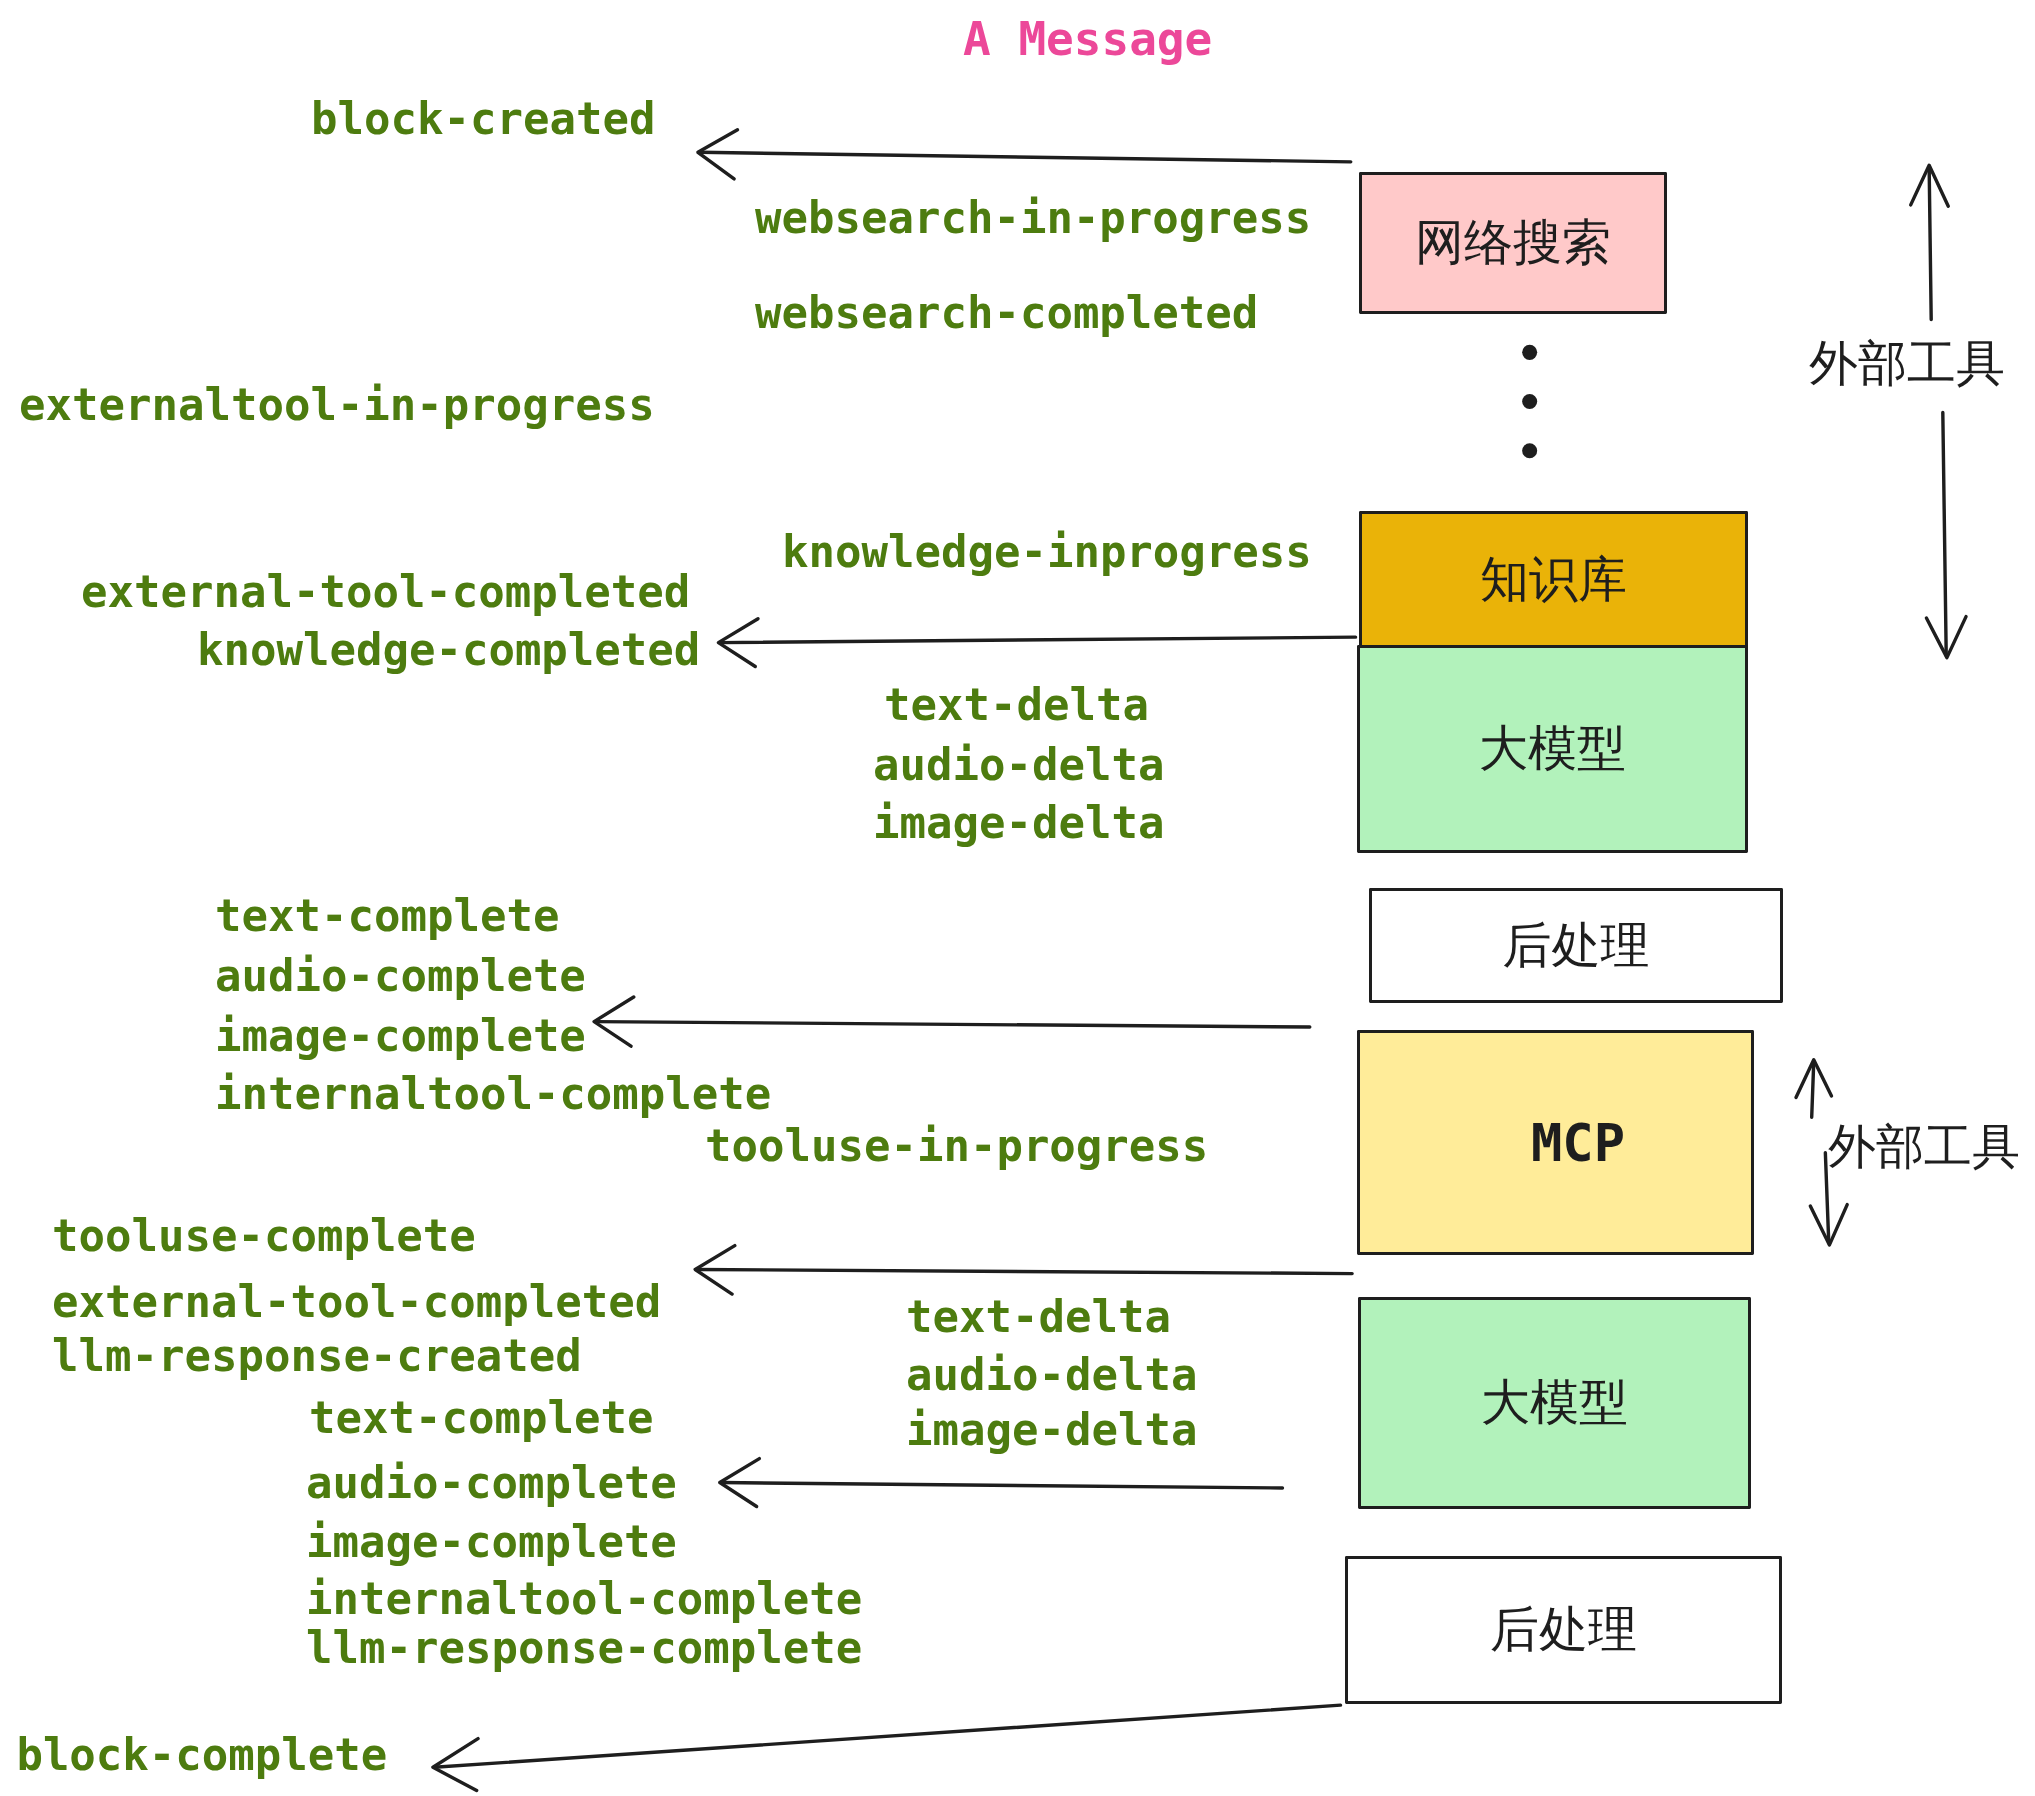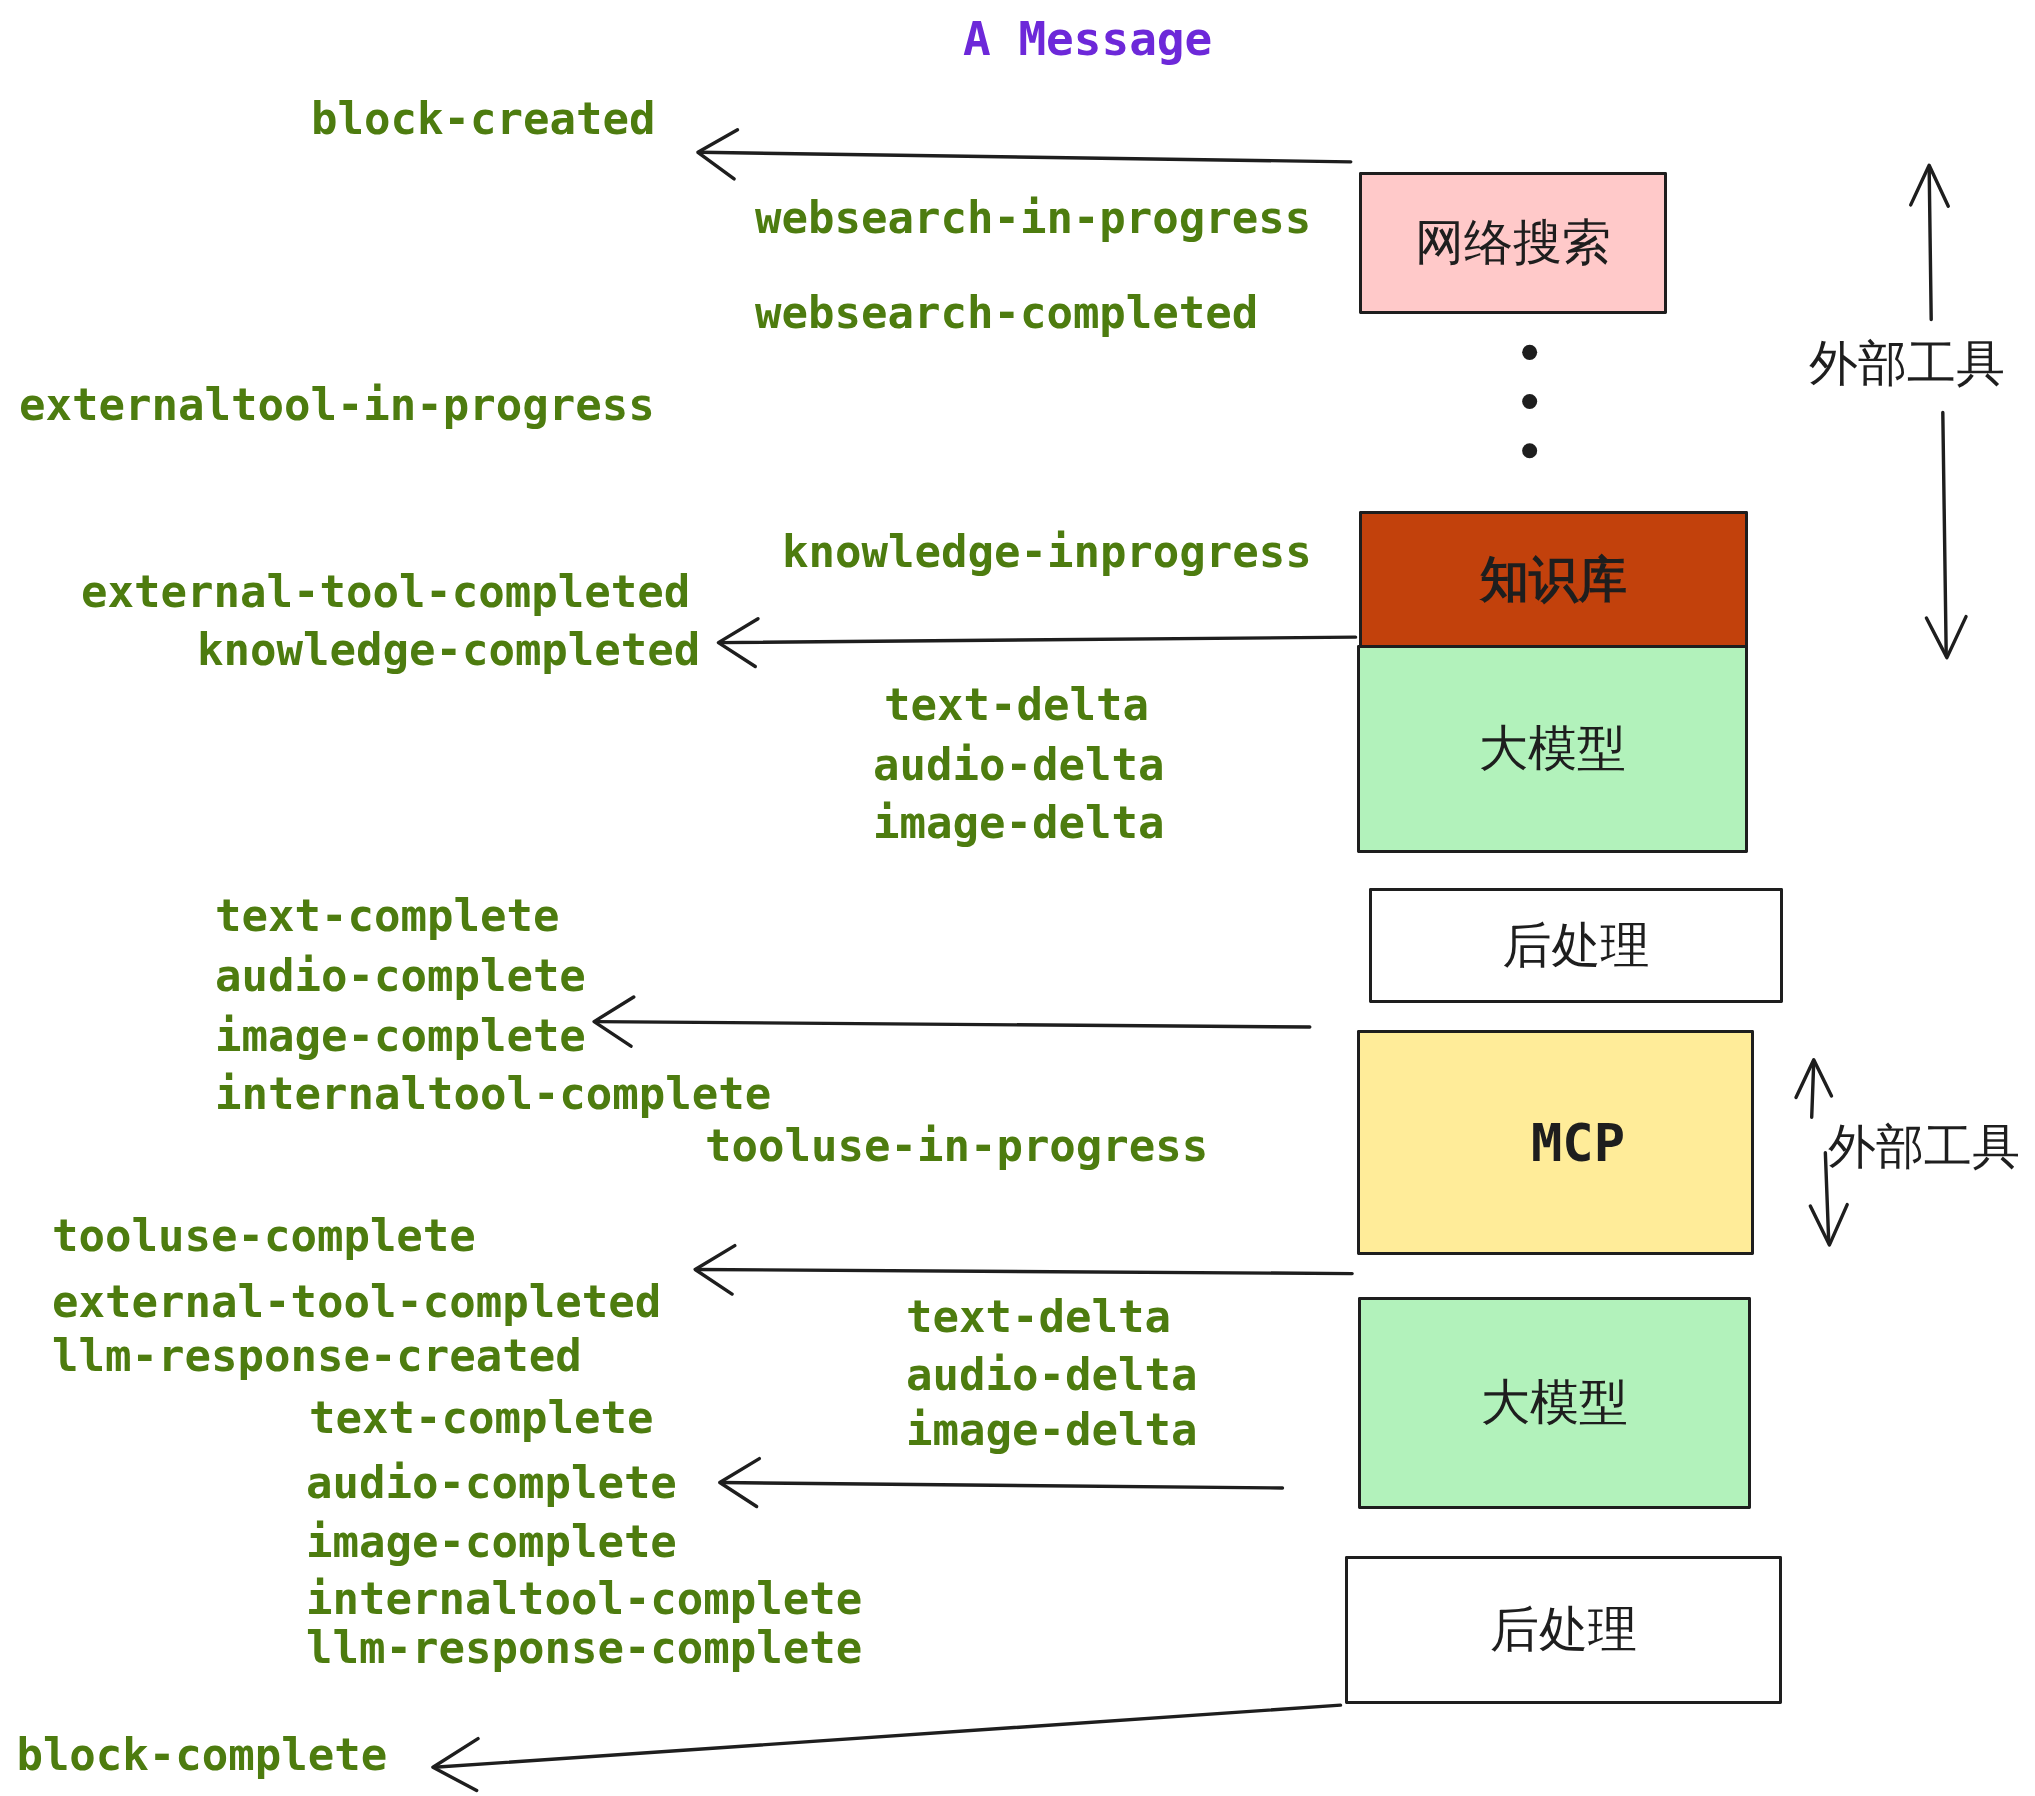--- a/index.html
+++ b/index.html
@@ -19,21 +19,21 @@
     line-height: 1.05;
     color: #4d7c0f;
     white-space: nowrap;
   }
   .title {
     position: absolute;
     left: 963px; top: 12.3px;
     font-family: "DejaVu Sans Mono", "Liberation Mono", monospace;
     font-weight: bold;
     font-size: 46px;
-    color: #6d28d9;
+    color: #ec4899;
     white-space: nowrap;
   }
   .box {
     position: absolute;
     box-sizing: border-box;
     border: 3.4px solid #1e1e1e;
     border-radius: 1.4px;
     display: flex;
     align-items: center;
     justify-content: center;
@@ -101,21 +101,21 @@
   <div class="evt" style="left:309px;  top:1395px;">text-complete</div>
   <div class="evt" style="left:306px;  top:1460px;">audio-complete</div>
   <div class="evt" style="left:306px;  top:1519px;">image-complete</div>
   <div class="evt" style="left:306px;  top:1576px;">internaltool-complete</div>
   <div class="evt" style="left:306px;  top:1625px;">llm-response-complete</div>
   <div class="evt" style="left:16.4px;   top:1732px;">block-complete</div>
 
   <div class="box" style="left:1359px; top:172px;  width:308px; height:142px; background:#ffc9c9;">
     <span>网络搜索</span>
   </div>
-  <div class="box" style="left:1359px; top:511px;  width:389px; height:137px; background:#c2410c;font-weight:bold;">
+  <div class="box" style="left:1359px; top:511px;  width:389px; height:137px; background:#eab308;">
     <span>知识库</span>
   </div>
   <div class="box" style="left:1357px; top:645px;  width:391px; height:208px; background:#b2f2bb;">
     <span>大模型</span>
   </div>
   <div class="box" style="left:1369px; top:888px; width:414px; height:115px; background:#ffffff;">
     <span>后处理</span>
   </div>
   <div class="box mono" style="left:1357px; top:1030px; width:397px; height:225px; background:#ffec99;">
     <span>MCP</span>

